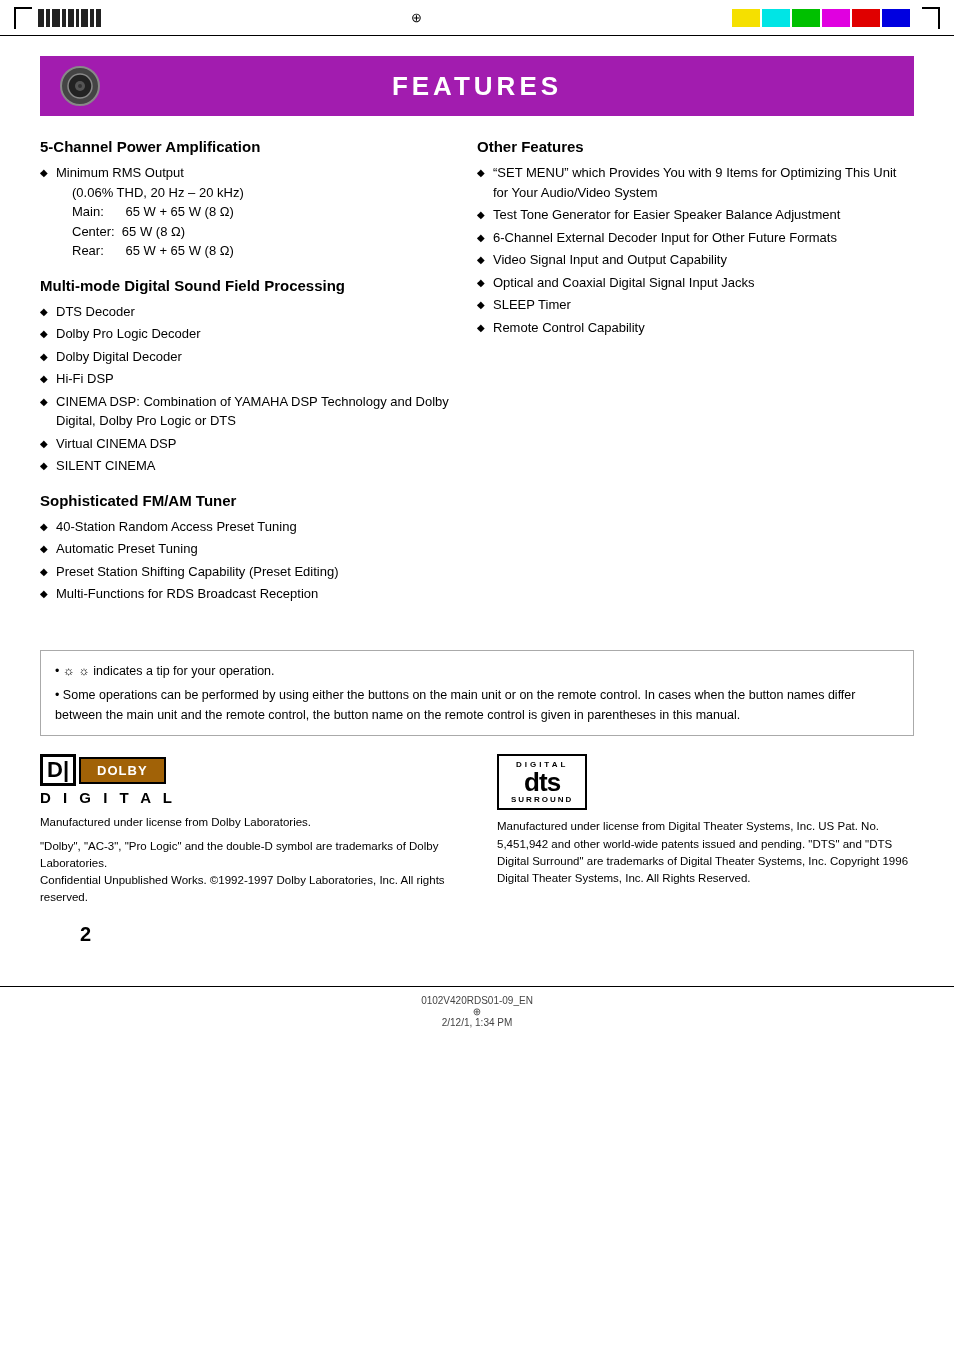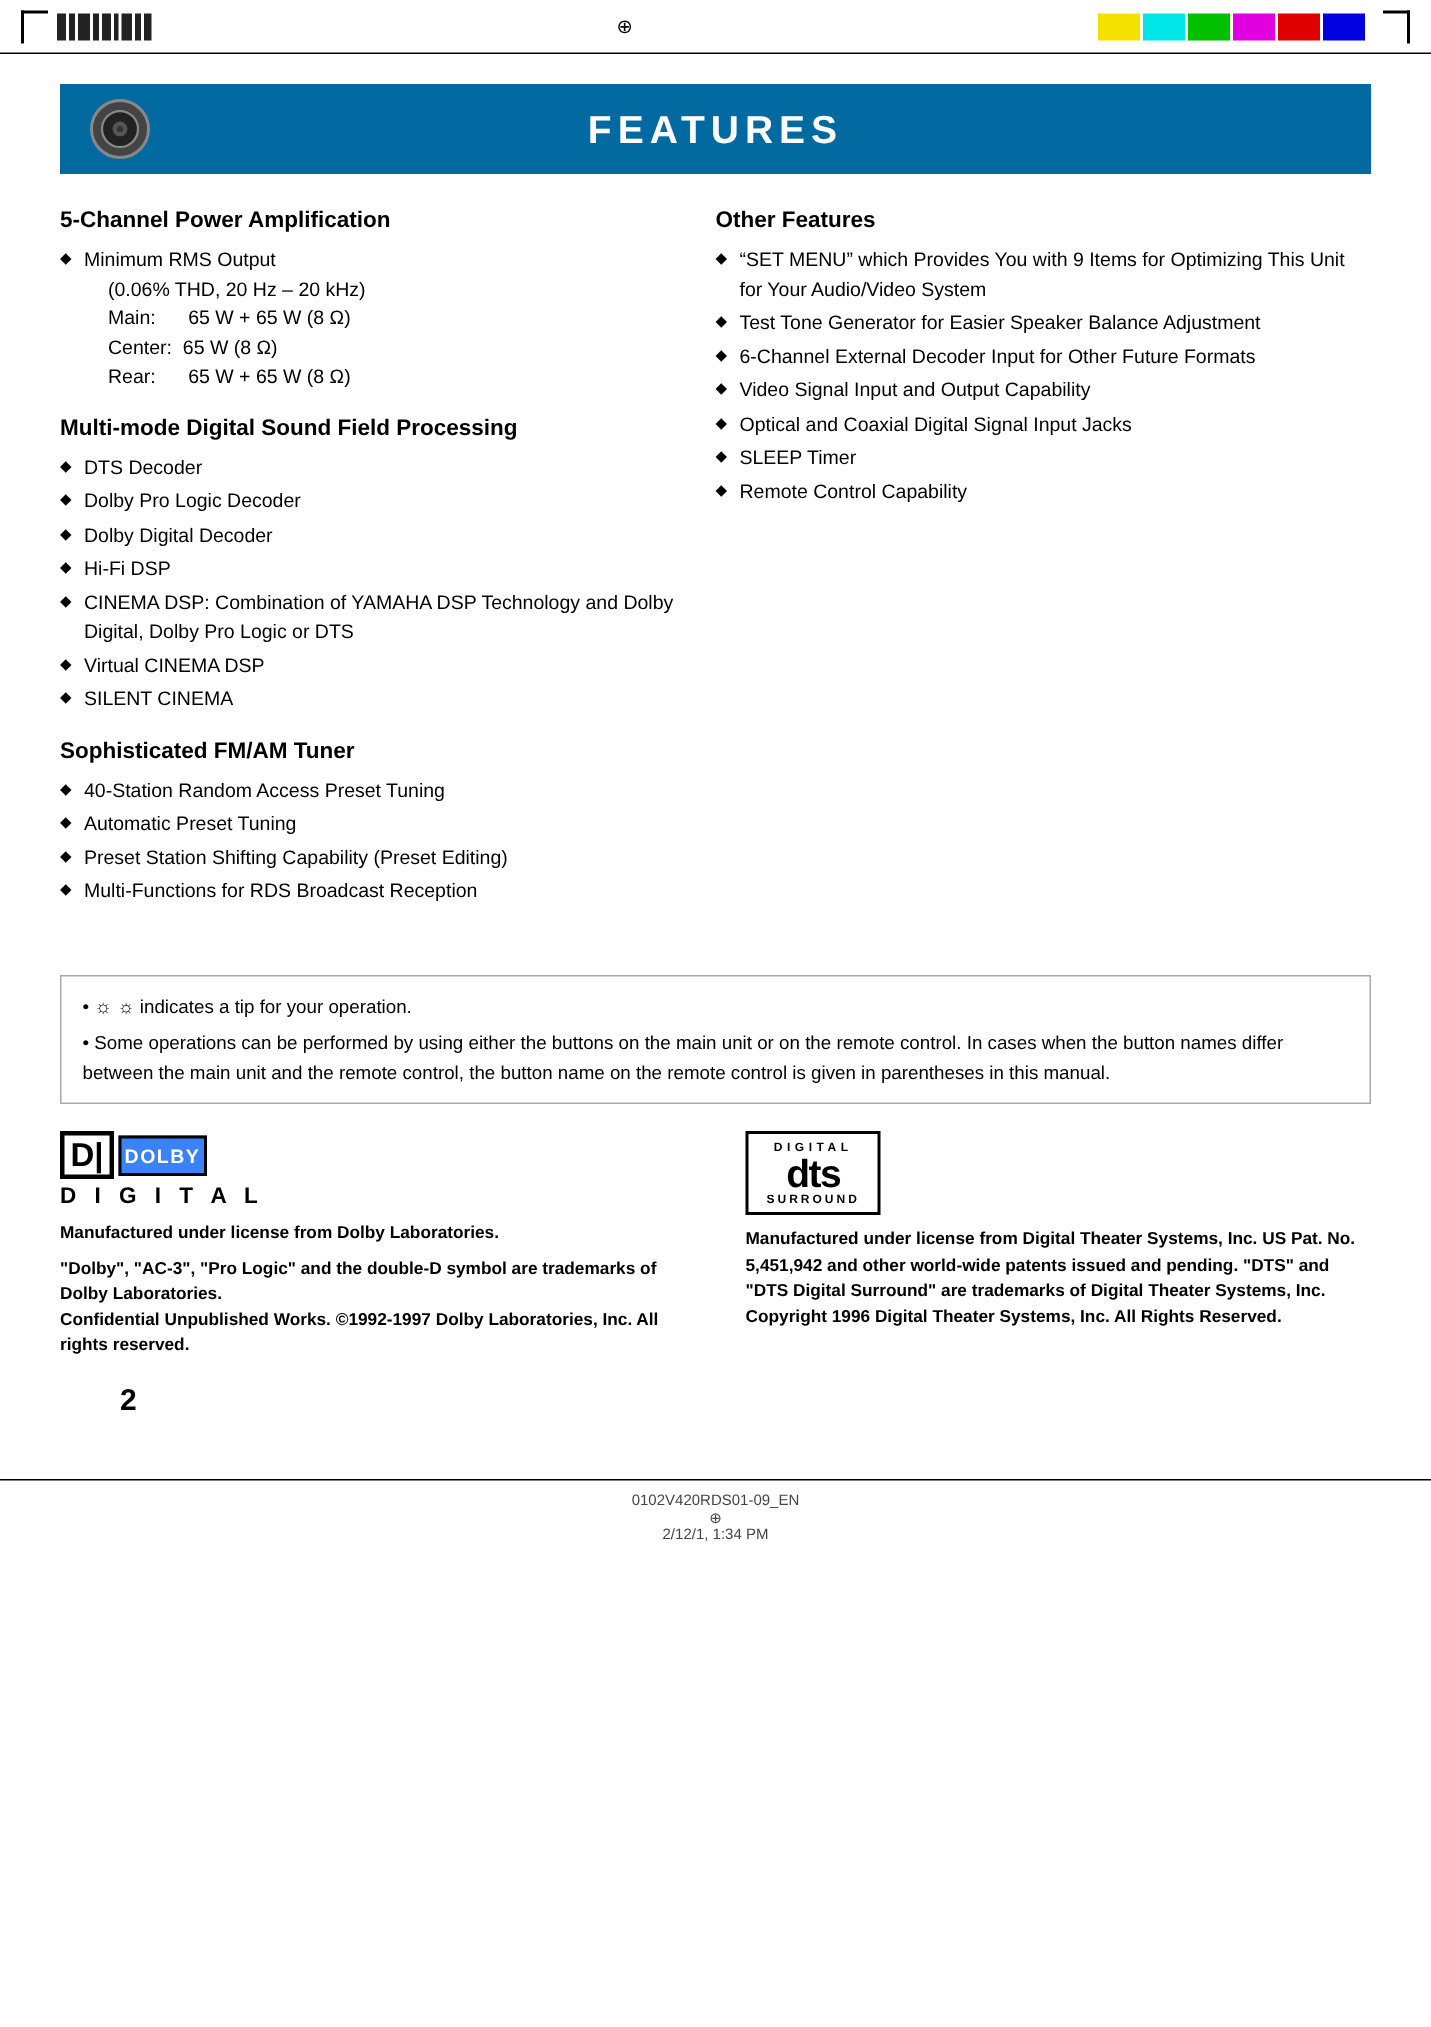--- a/index.html
+++ b/index.html
@@ -81,21 +81,21 @@
       margin-left: 6px;
     }
 
     
     .content {
       padding: 20px 40px 20px 40px;
     }
 
     
     .title-bar {
-      background: #0369a1;
+      background: #a21caf;
       color: #fff;
       text-align: center;
       padding: 10px 20px;
       margin-bottom: 22px;
       display: flex;
       align-items: center;
     }
     .title-bar-icon {
       width: 40px;
       height: 40px;
@@ -170,21 +170,20 @@
       display: flex;
       gap: 40px;
       margin-bottom: 16px;
       align-items: flex-start;
     }
     .logo-block { flex: 1; }
     .logo-block p {
       font-size: 11.5px;
       line-height: 1.5;
       margin-top: 6px;
-      font-weight: bold;
     }
     .dolby-logo {
       display: flex;
       align-items: center;
       gap: 4px;
     }
     .dts-logo-area {
       display: flex;
       flex-direction: column;
       align-items: flex-start;
@@ -333,21 +332,21 @@
         • <span>Some operations can be performed by using either the buttons on the main unit or on the remote control. In cases when the button names differ between the main unit and the remote control, the button name on the remote control is given in parentheses in this manual.</span>
       </div>
     </div>
 
     <div class="logos-section">
 
       <div class="logo-block">
         <div class="dolby-logo">
           <div style="display:flex;align-items:center;gap:3px;">
             <div style="border:3px solid #000;padding:2px 4px;font-size:22px;font-weight:bold;line-height:1;">D|</div>
-            <div style="border:2px solid #000;padding:4px 2px;background:#3b82f6;">
+            <div style="border:2px solid #000;padding:4px 16px;background:#a16207;">
               <span style="color:#fff;font-size:13px;font-weight:bold;letter-spacing:1px;">DOLBY</span>
             </div>
           </div>
         </div>
         <div style="font-size:15px;font-weight:bold;letter-spacing:4px;margin-top:3px;">D I G I T A L</div>
         <p style="margin-top:8px;">Manufactured under license from Dolby Laboratories.</p>
         <p style="margin-top:6px;font-size:11.5px;line-height:1.5;">
           "Dolby", "AC-3", "Pro Logic" and the double-D symbol are trademarks of Dolby Laboratories.<br>
           Confidential Unpublished Works. ©1992-1997 Dolby Laboratories, Inc. All rights reserved.
         </p>

